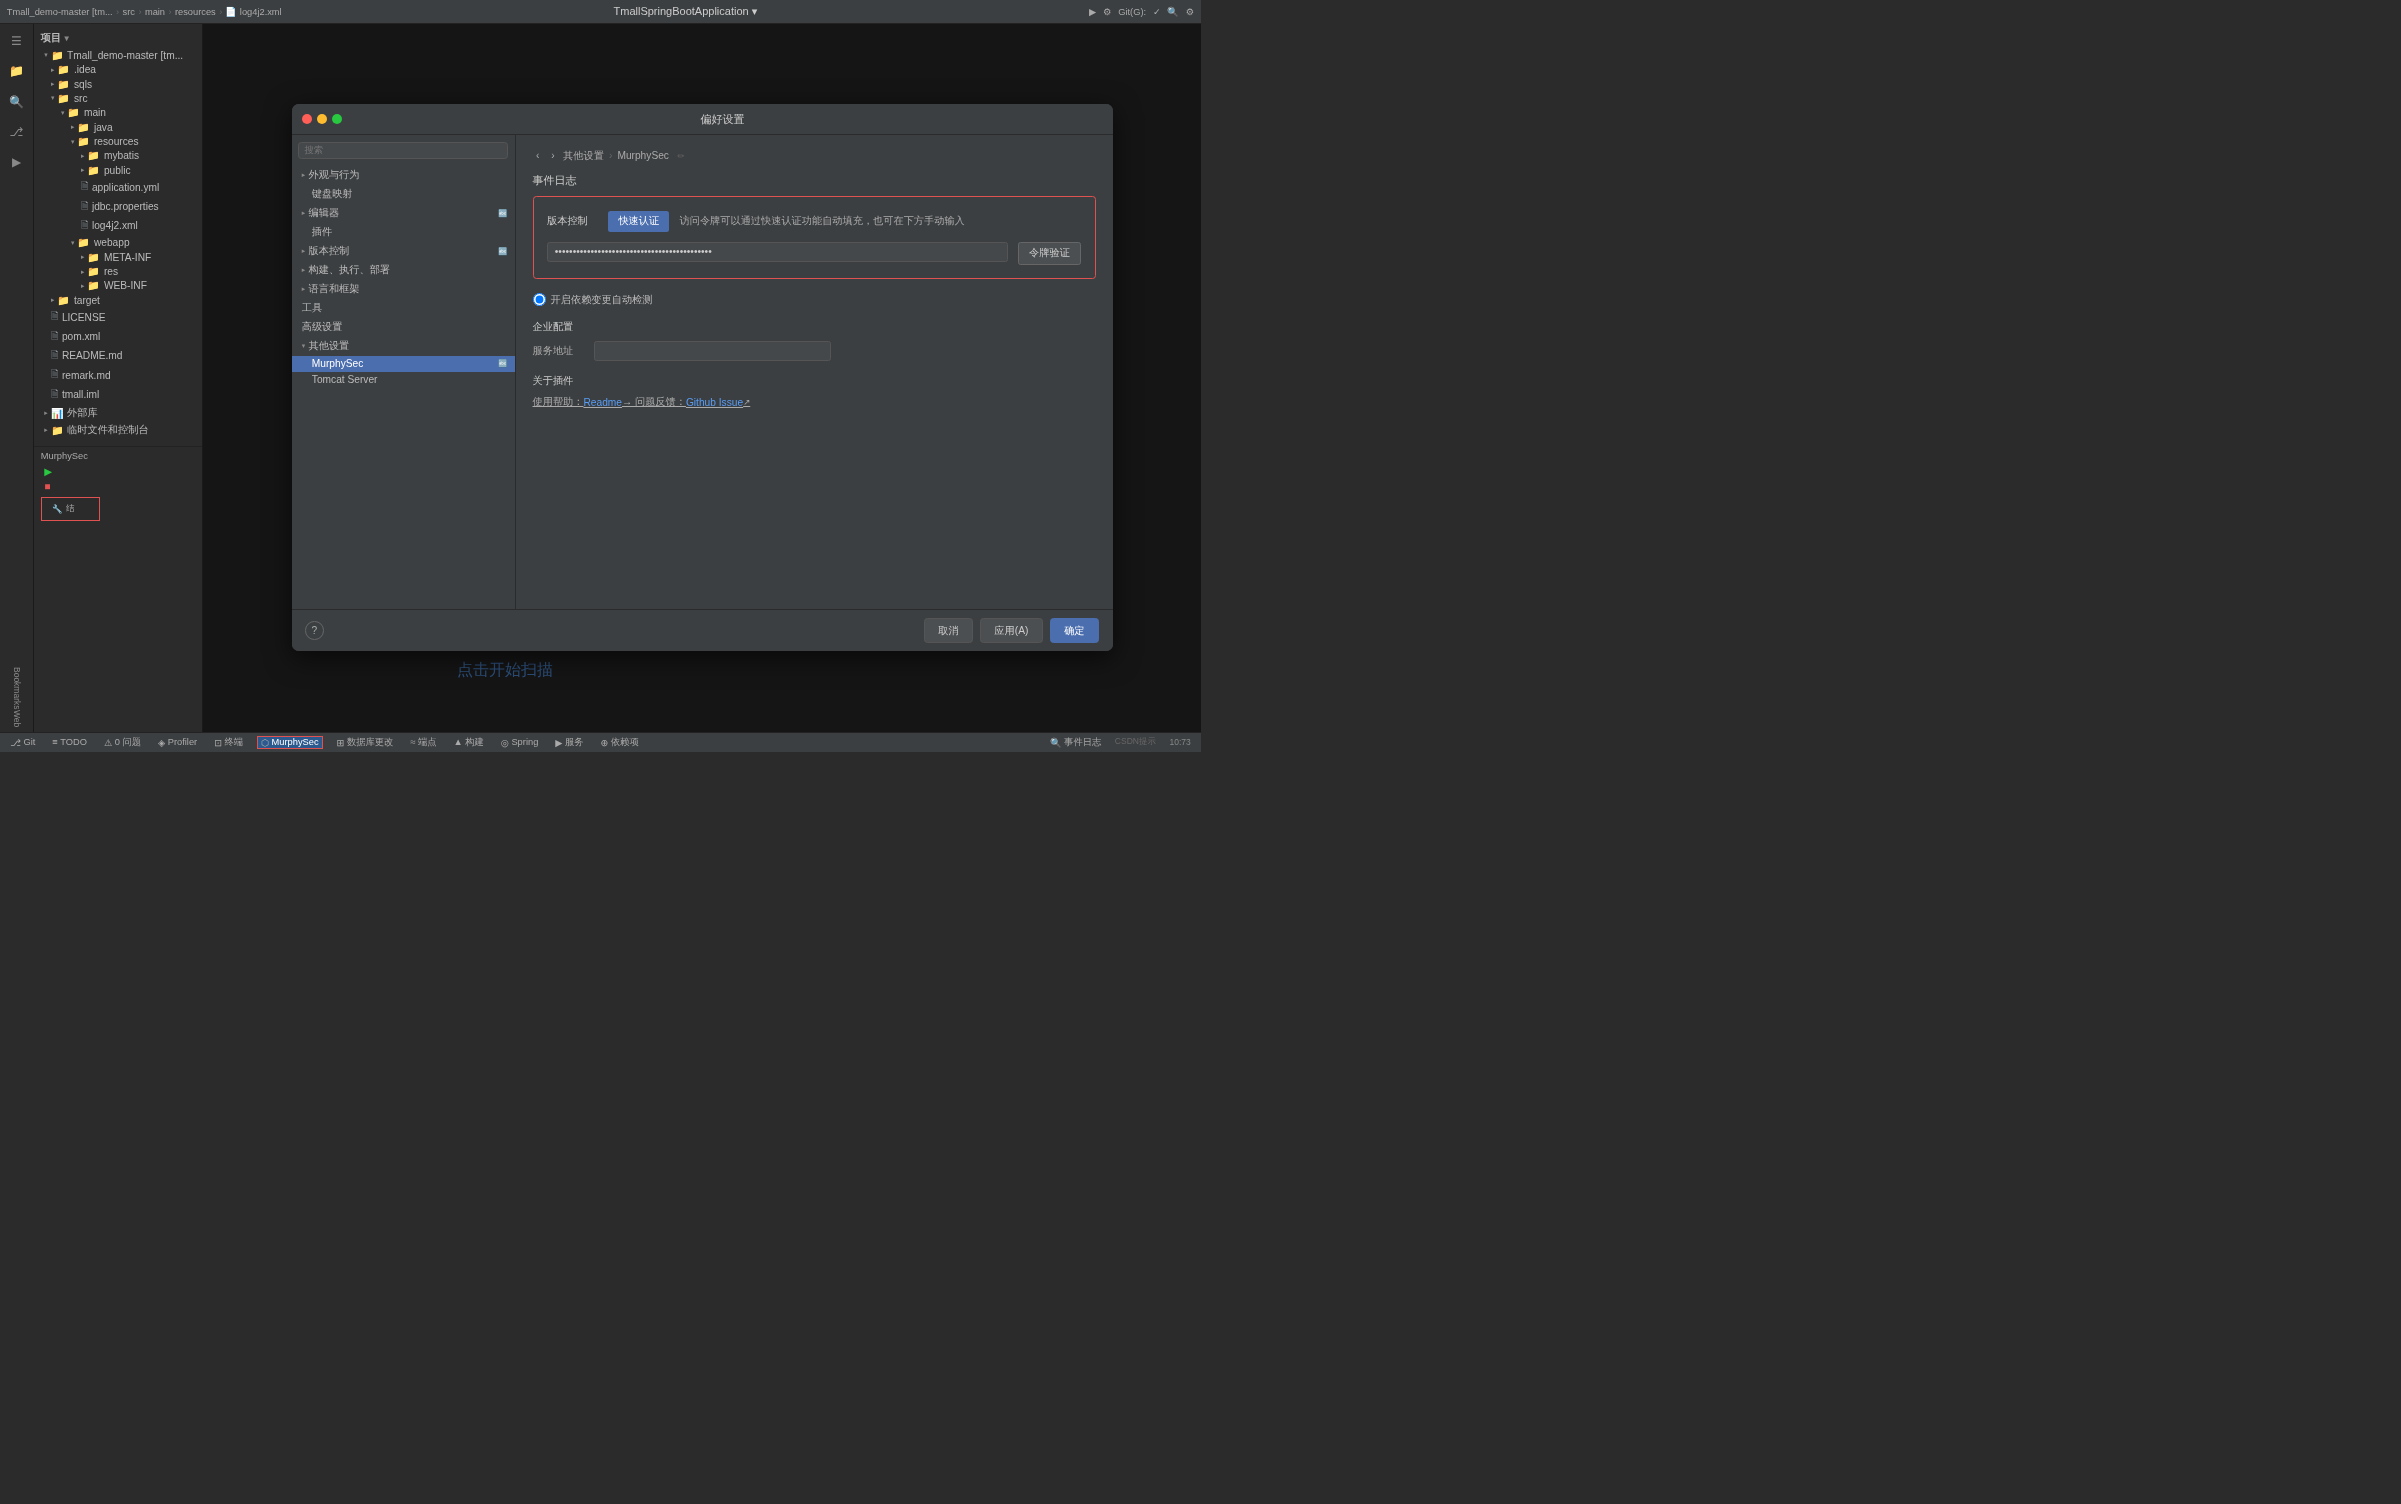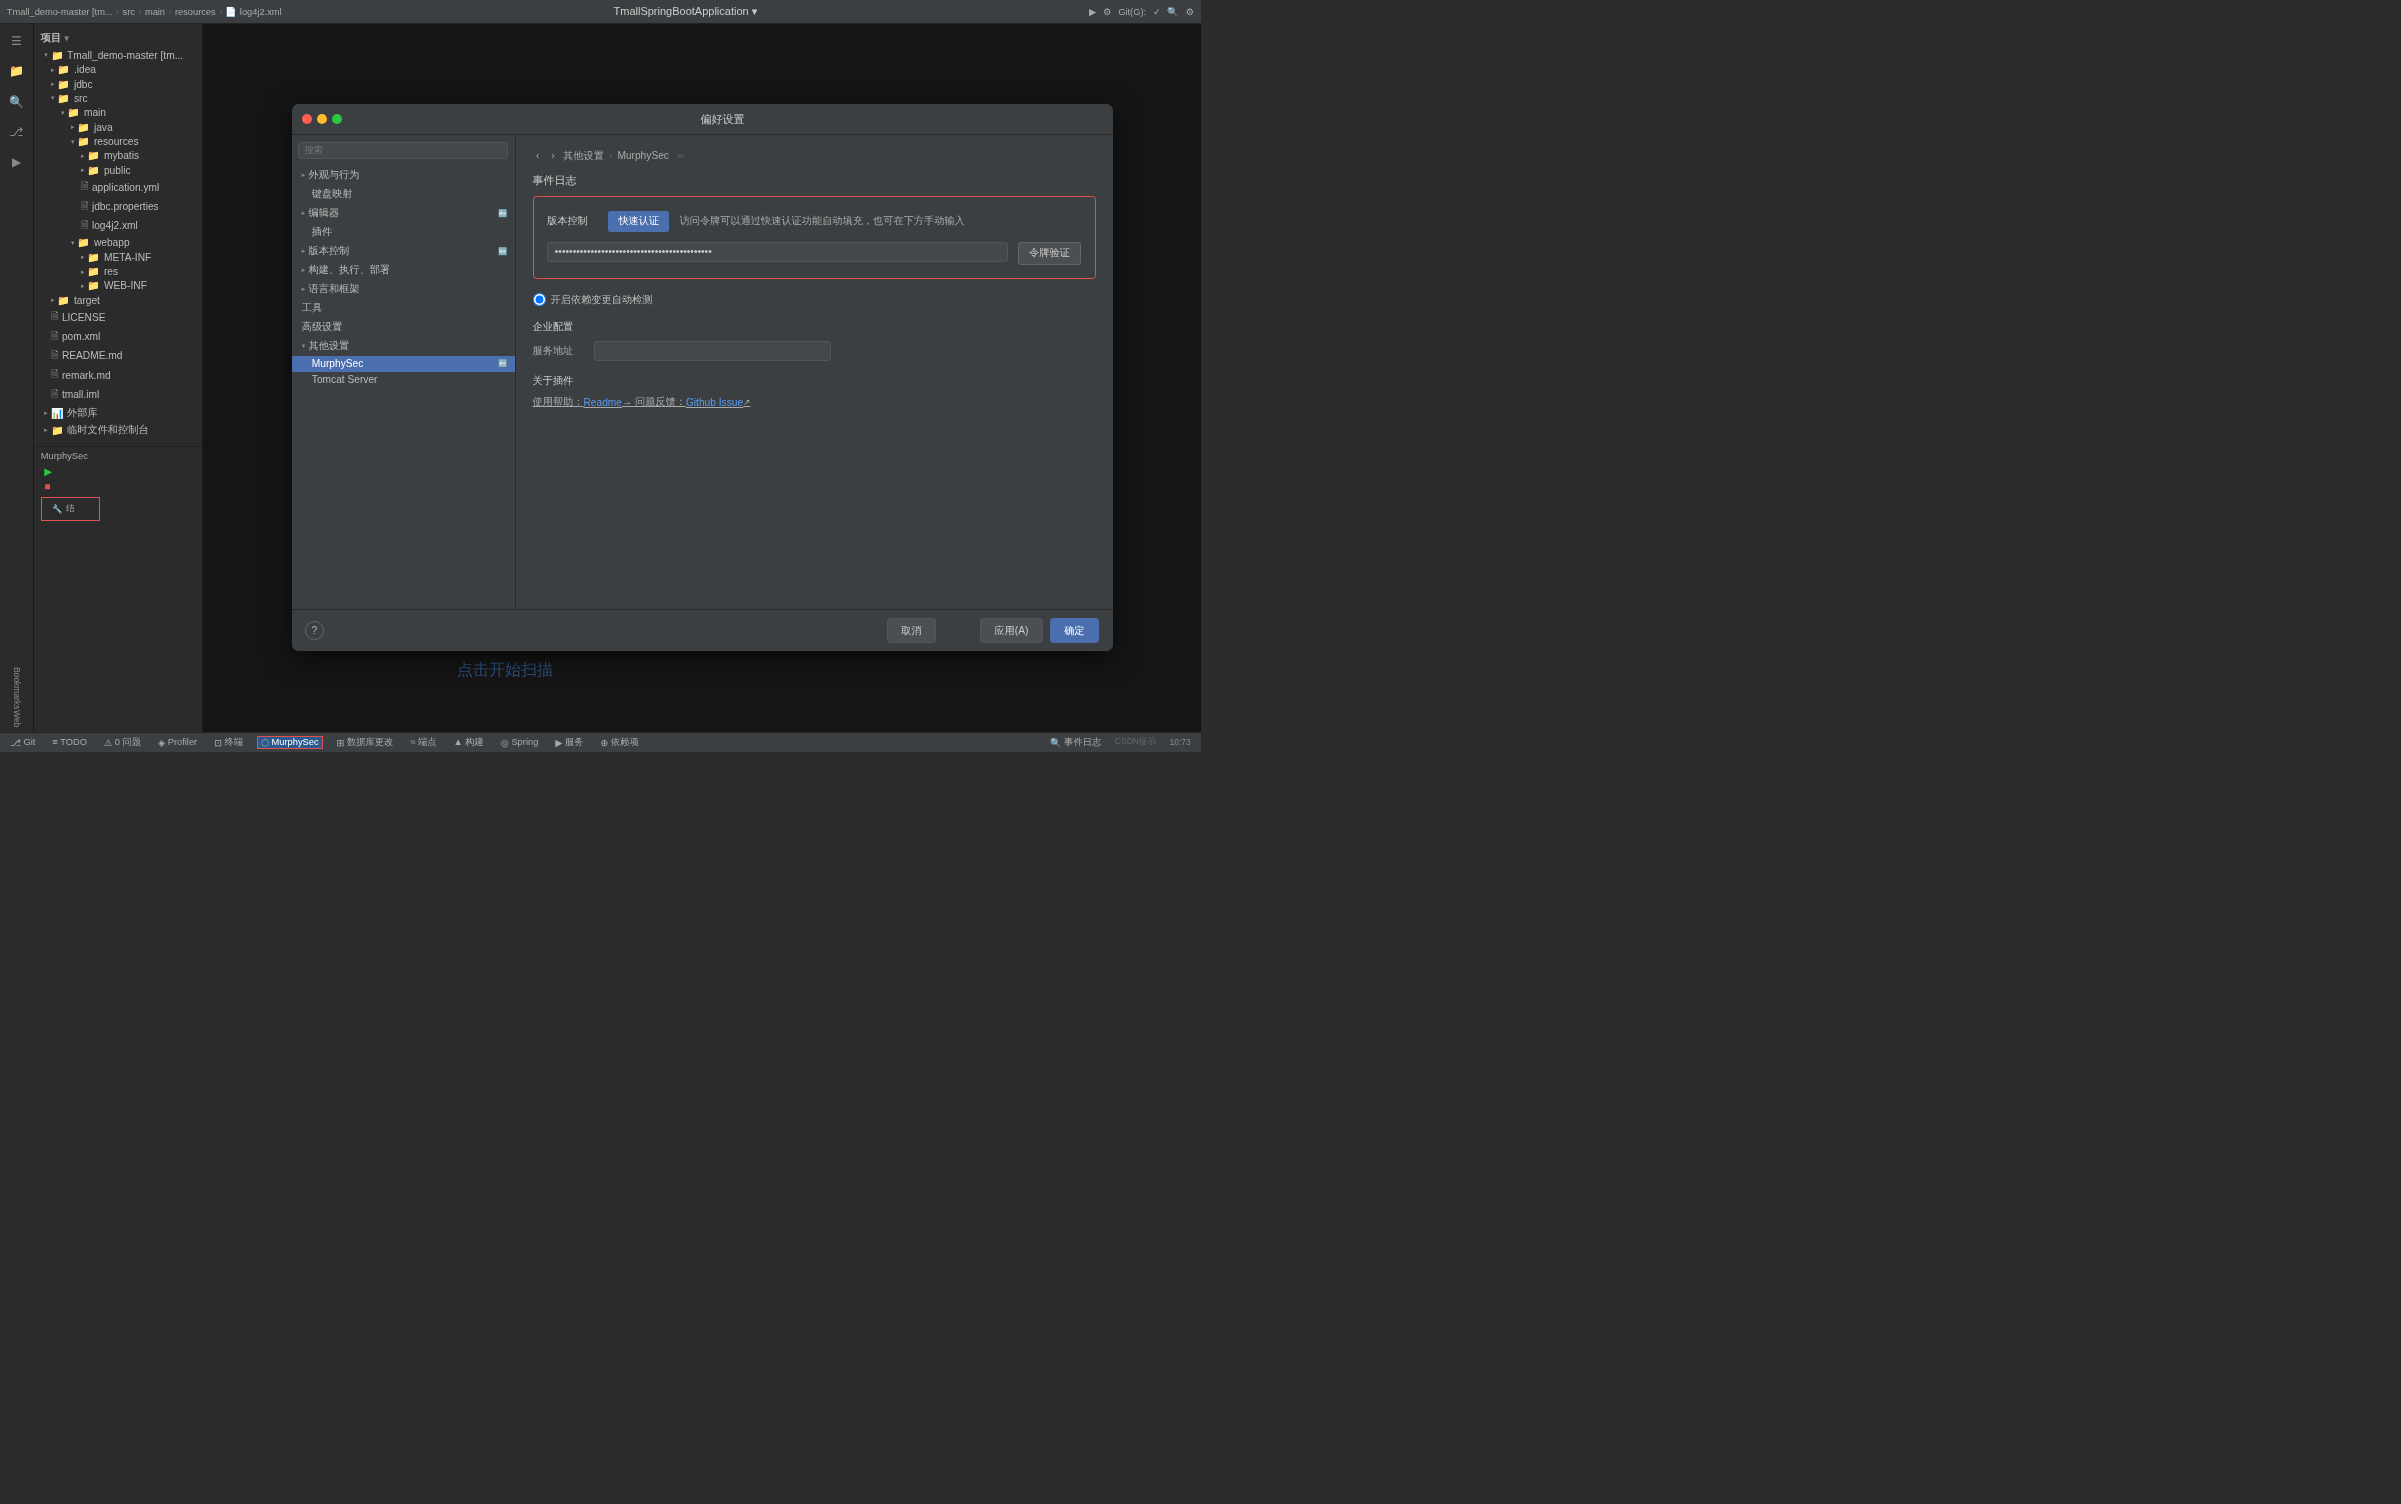--- a/index.html
+++ b/index.html
@@ -306,21 +306,21 @@
     }
     .footer-buttons { display: flex; gap: 6.8px; }
     .btn-cancel, .btn-apply, .btn-ok {
       padding: 4.2px 13.5px;
       border-radius: 3.4px;
       font-size: 10.2px;
       cursor: pointer;
       border: 0.8px solid #555;
     }
     .btn-cancel { background: #4c4f51; color: #ccc; }
-    .btn-apply { background: #4c4f51; color: #ccc; margin-left: 37px; }
+    .btn-apply { background: #4c4f51; color: #ccc; }
     .btn-ok { background: #4b6eaf; color: #fff; border-color: #4b6eaf; }
 
     
     .status-bar {
       height: 20.3px;
       background: #3c3f41;
       border-top: 0.8px solid #222;
       display: flex;
       align-items: center;
       padding: 0 6.8px;
@@ -423,21 +423,21 @@
       <span>Tmall_demo-master [tm...</span>
     </div>
     <div class="sidebar-item sidebar-indent-1">
       <span class="triangle">▸</span>
       <span class="folder-icon">📁</span>
       <span>.idea</span>
     </div>
     <div class="sidebar-item sidebar-indent-1">
       <span class="triangle">▸</span>
       <span class="folder-icon">📁</span>
-      <span>jdbc</span>
+      <span>sqls</span>
     </div>
     <div class="sidebar-item sidebar-indent-1">
       <span class="triangle">▾</span>
       <span class="folder-icon">📁</span>
       <span>src</span>
     </div>
     <div class="sidebar-item sidebar-indent-2">
       <span class="triangle">▾</span>
       <span class="folder-icon">📁</span>
       <span>main</span>

